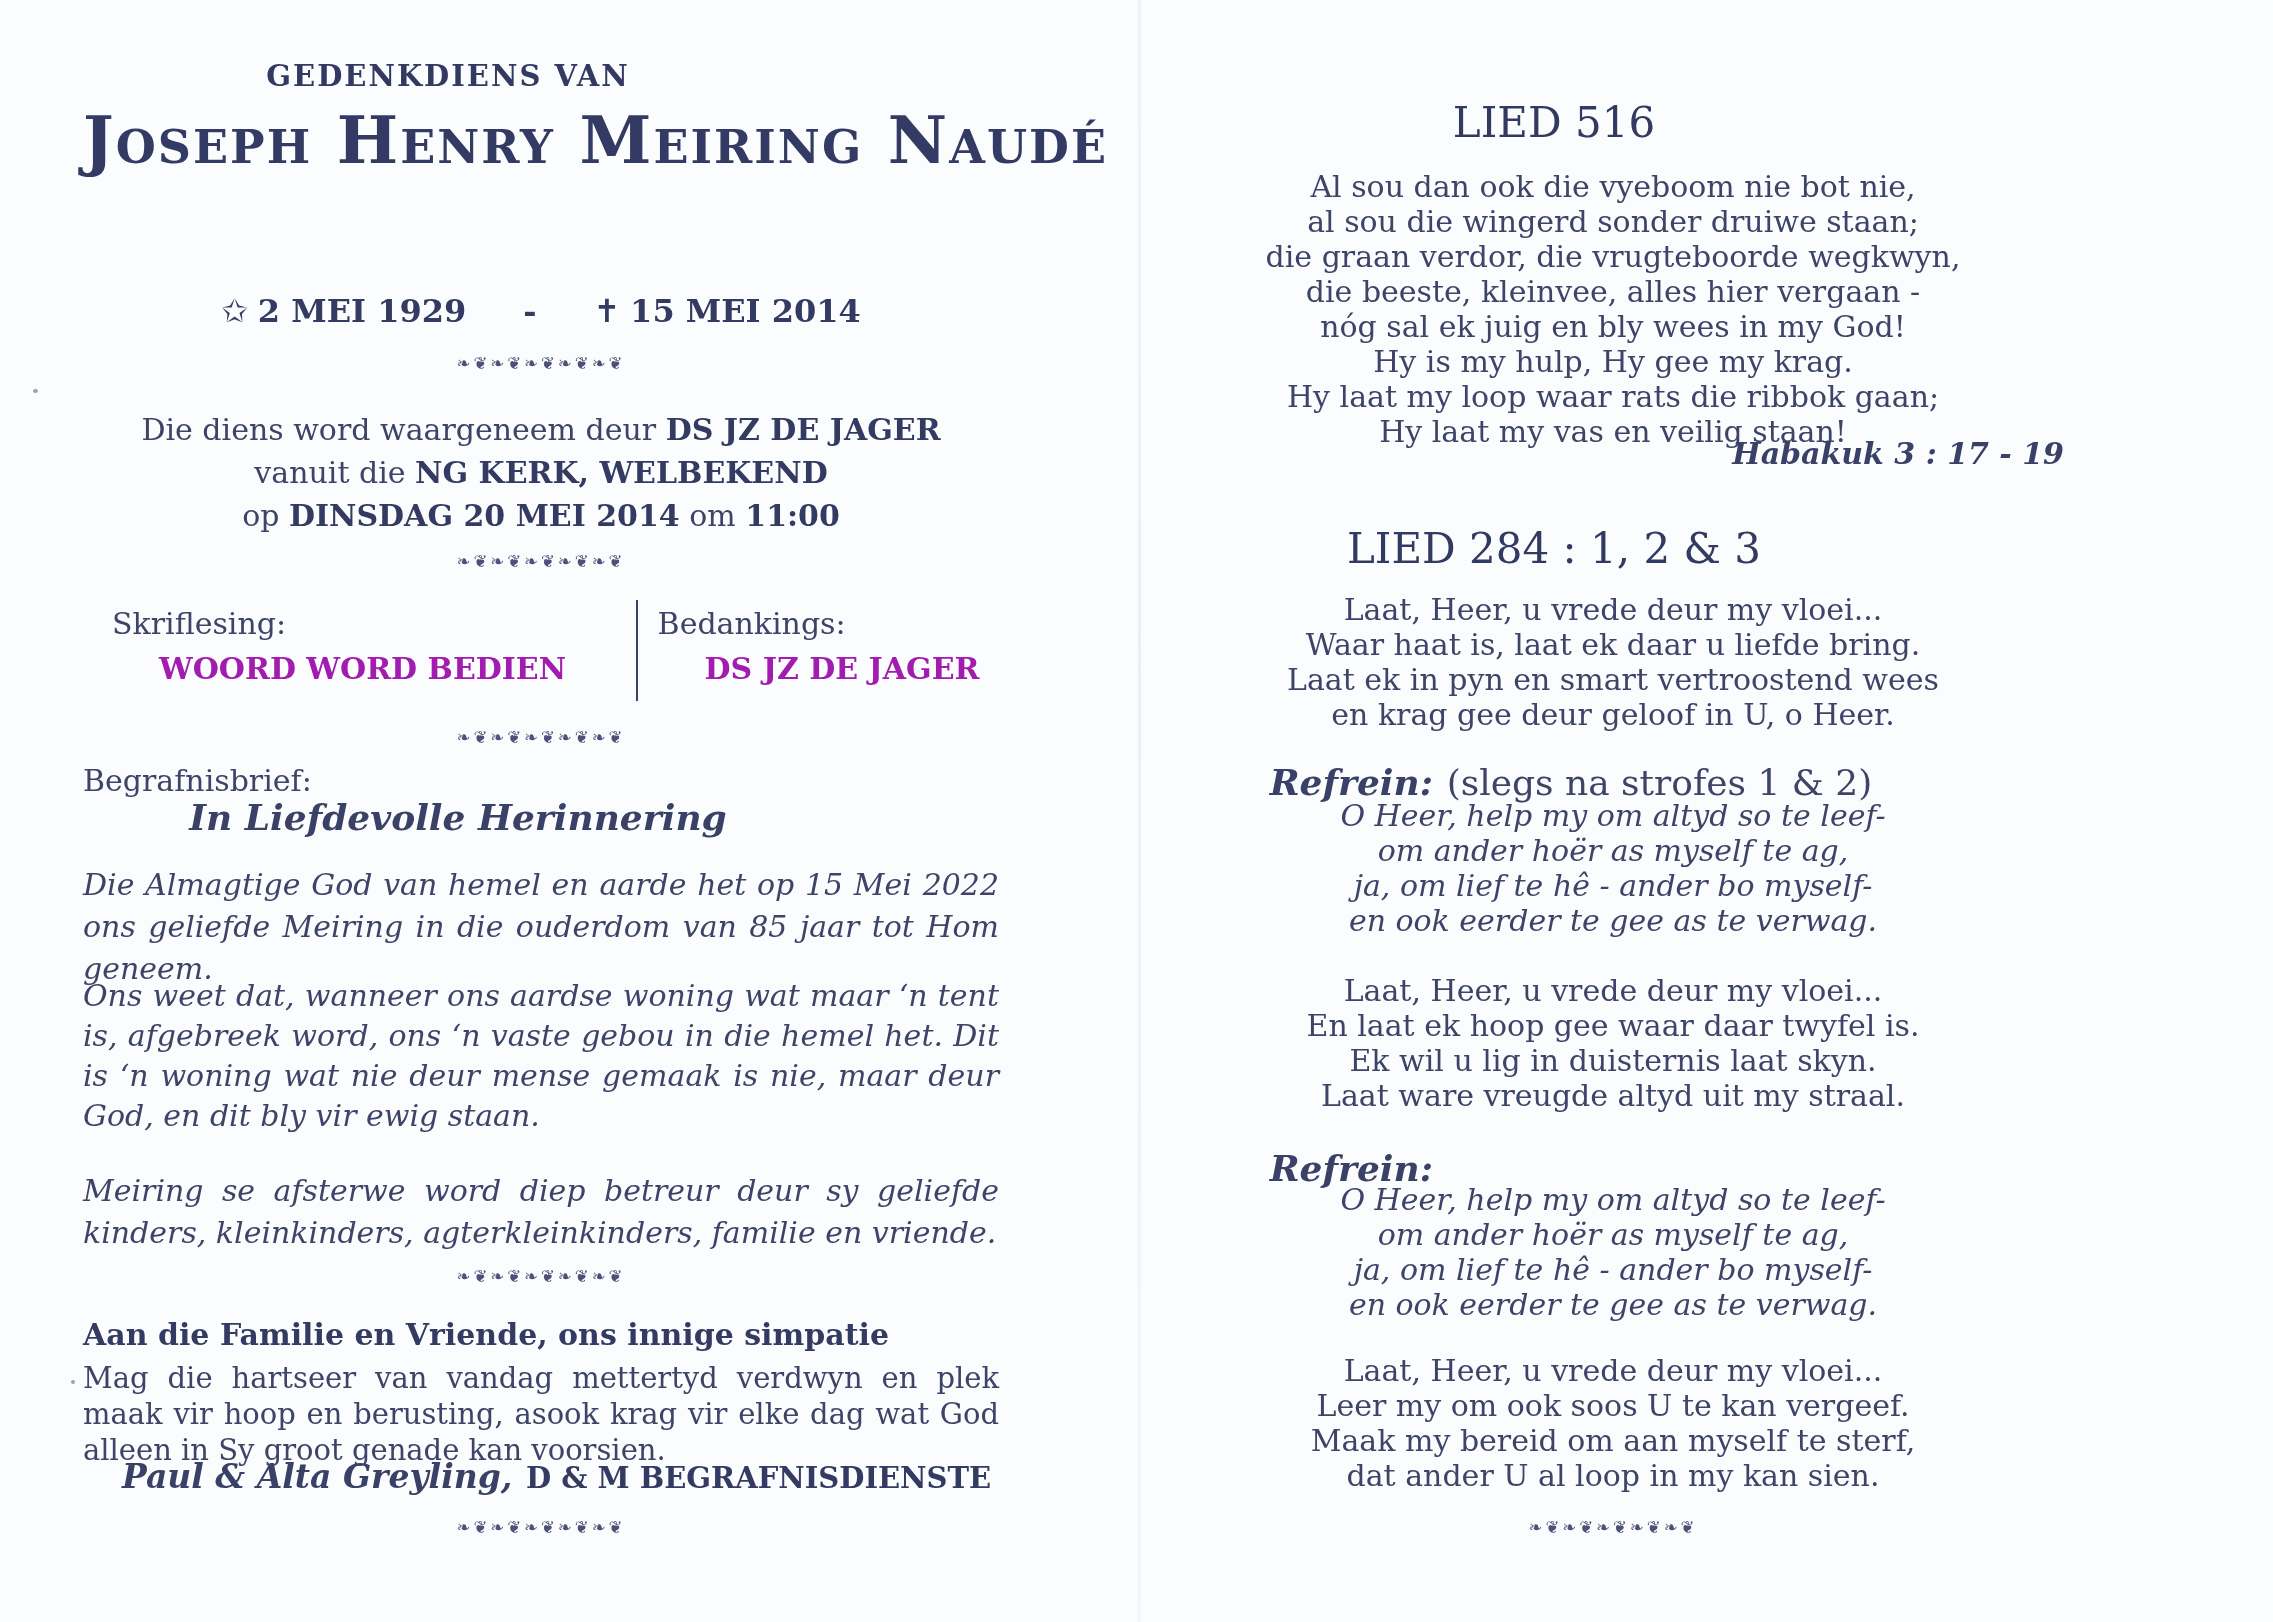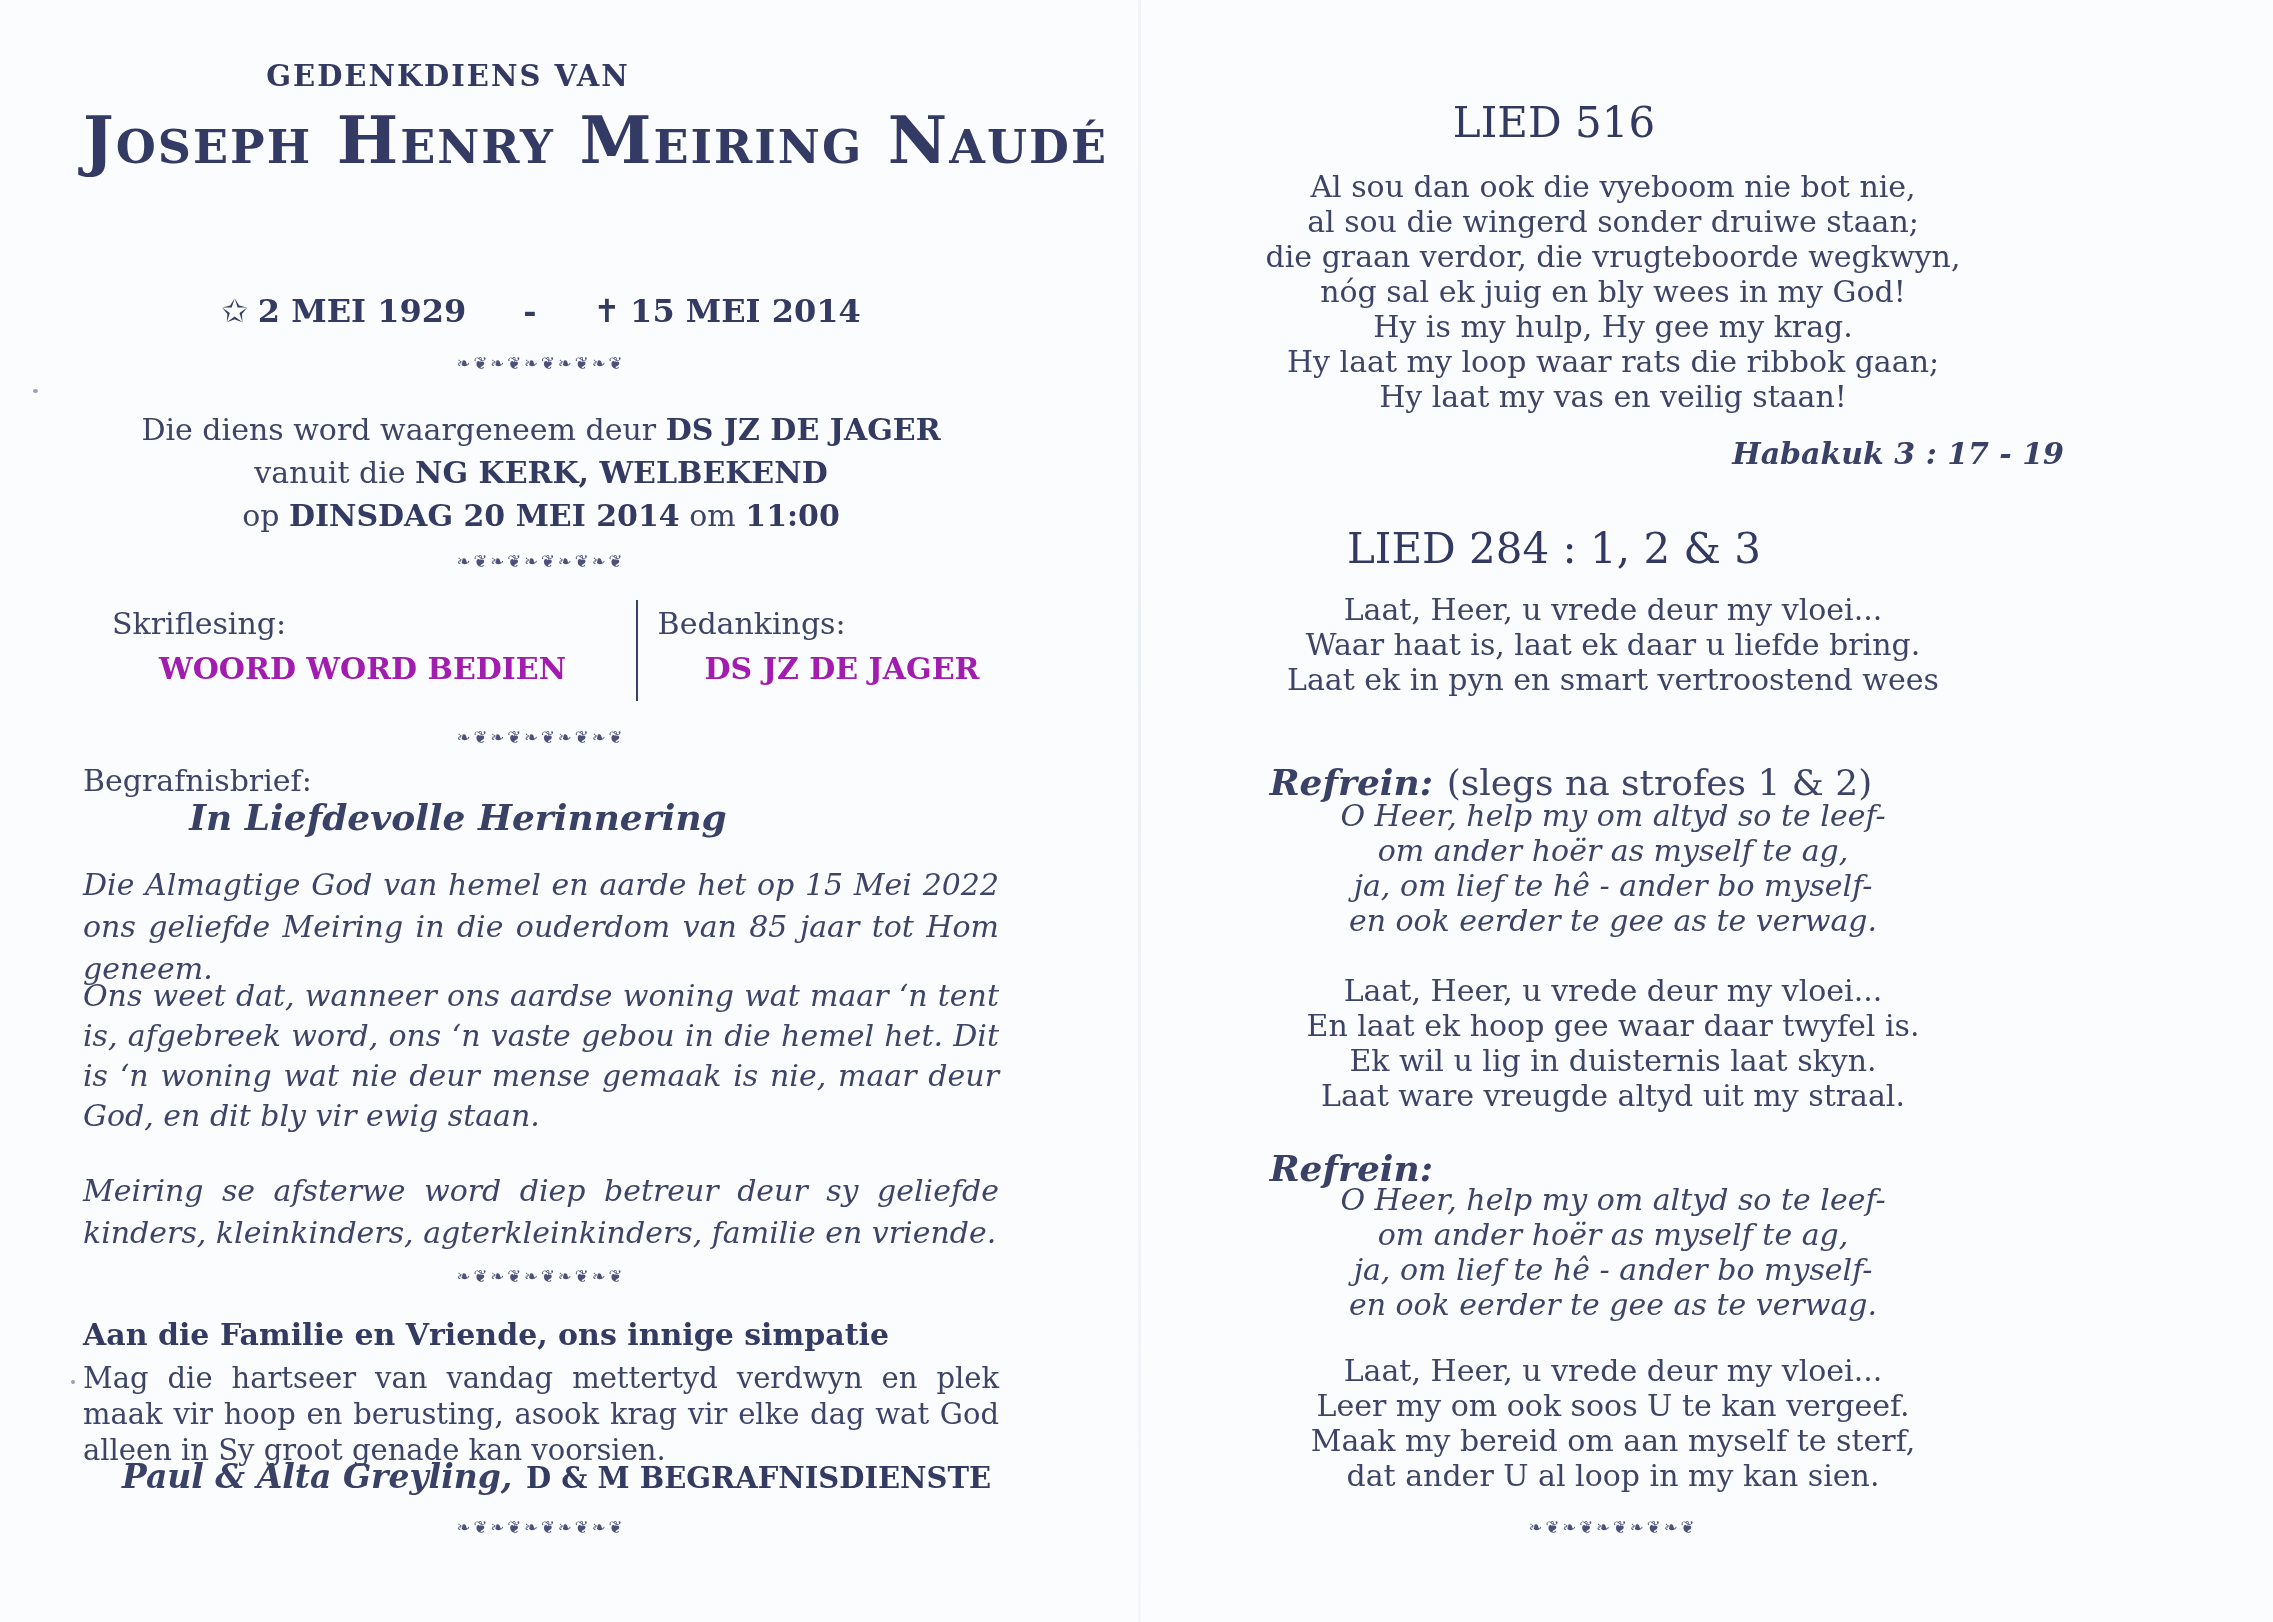--- a/index.html
+++ b/index.html
@@ -127,34 +127,36 @@
 </div>
 
 <div class="page page-right">
 
   <div class="abs song-title" style="top:98px;">LIED 516</div>
 
   <div class="abs stanza" style="top:169px;">
     <div>Al sou dan ook die vyeboom nie bot nie,</div>
     <div>al sou die wingerd sonder druiwe staan;</div>
     <div>die graan verdor, die vrugteboorde wegkwyn,</div>
+    <div>die beeste, kleinvee, alles hier vergaan -</div>
     <div>nóg sal ek juig en bly wees in my God!</div>
     <div>Hy is my hulp, Hy gee my krag.</div>
     <div>Hy laat my loop waar rats die ribbok gaan;</div>
     <div>Hy laat my vas en veilig staan!</div>
   </div>
 
   <div class="abs scripture-ref" style="top:436px;">Habakuk 3 : 17 - 19</div>
 
   <div class="abs song-title" style="top:524px;">LIED 284 : 1, 2 &amp; 3</div>
 
   <div class="abs stanza" style="top:592px;">
     <div>Laat, Heer, u vrede deur my vloei...</div>
     <div>Waar haat is, laat ek daar u liefde bring.</div>
     <div>Laat ek in pyn en smart vertroostend wees</div>
+    <div>en krag gee deur geloof in U, o Heer.</div>
   </div>
 
   <div class="abs refrain-head" style="top:761px;">
     <span class="refrain-label">Refrein:</span><span>(slegs na strofes 1 &amp; 2)</span>
   </div>
 
   <div class="abs refrain-lines" style="top:798px;">
     <div>O Heer, help my om altyd so te leef-</div>
     <div>om ander hoër as myself te ag,</div>
     <div>ja, om lief te hê - ander bo myself-</div>

